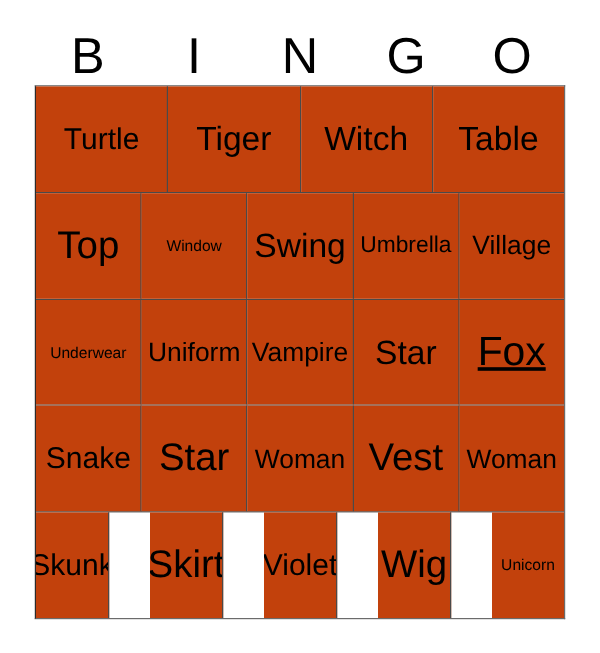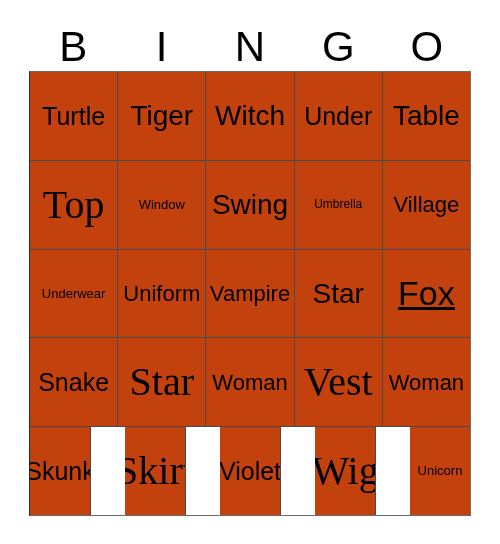--- a/index.html
+++ b/index.html
@@ -92,26 +92,26 @@
     text-align: center;
     white-space: nowrap;
     line-height: 1.05;
     color: #000000;
     font-weight: 400;
     user-select: none;
   }
 
   
   .sz-xxl { font-size: 34px; text-decoration: underline; }
-  .sz-xl  { font-size: 40px; font-family: Liberation Serif, serif; }
+  .sz-xl  { font-size: 32px; }
   .sz-l   { font-size: 28px; }
   .sz-m   { font-size: 25px; }
   .sz-s   { font-size: 22px; }
   .sz-xs  { font-size: 13px; }
-  .sz-xxs { font-size: 12px; }
+  .sz-xxs { font-size: 19px; }
   .sz-min { font-size: 13px; }
 </style>
 </head>
 <body>
 
 <div id="bingo-card">
 
   <div id="bingo-header">
     <div class="header-letter">B</div>
     <div class="header-letter">I</div>
@@ -125,23 +125,20 @@
         <div class="bingo-cell">
           <span class="cell-text sz-m">Turtle</span>
         </div>
         <div class="bingo-cell">
           <span class="cell-text sz-l">Tiger</span>
         </div>
         <div class="bingo-cell">
           <span class="cell-text sz-l">Witch</span>
         </div>
         <div class="bingo-cell">
-          <span class="cell-text sz-m">Under</span>
-        </div>
-        <div class="bingo-cell">
           <span class="cell-text sz-l">Table</span>
         </div>
       </div>
       <div class="bingo-row">
         <div class="bingo-cell">
           <span class="cell-text sz-xl">Top</span>
         </div>
         <div class="bingo-cell">
           <span class="cell-text sz-xs">Window</span>
         </div>

